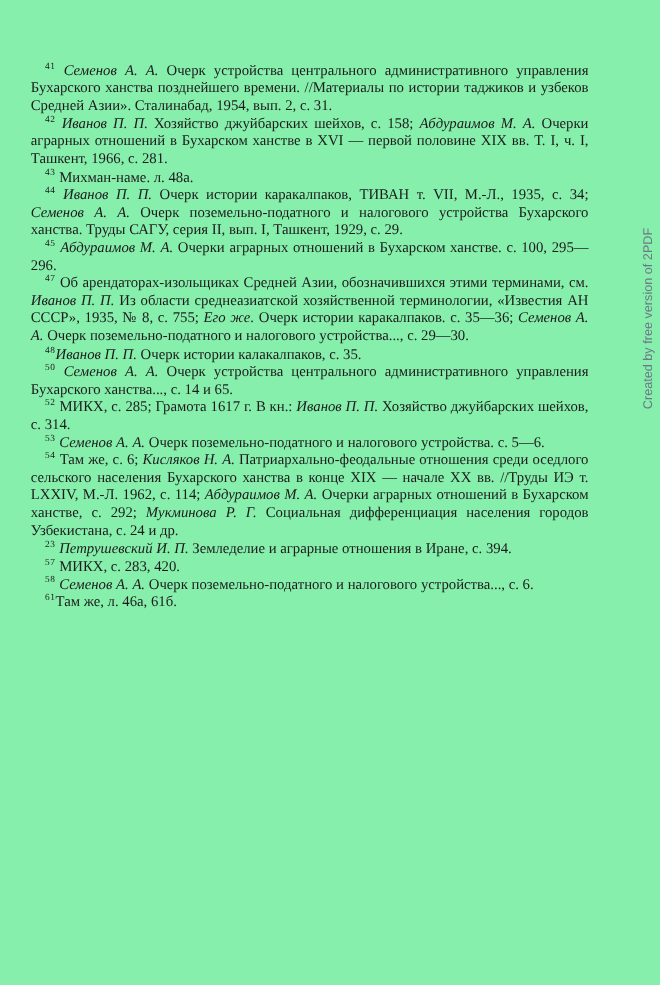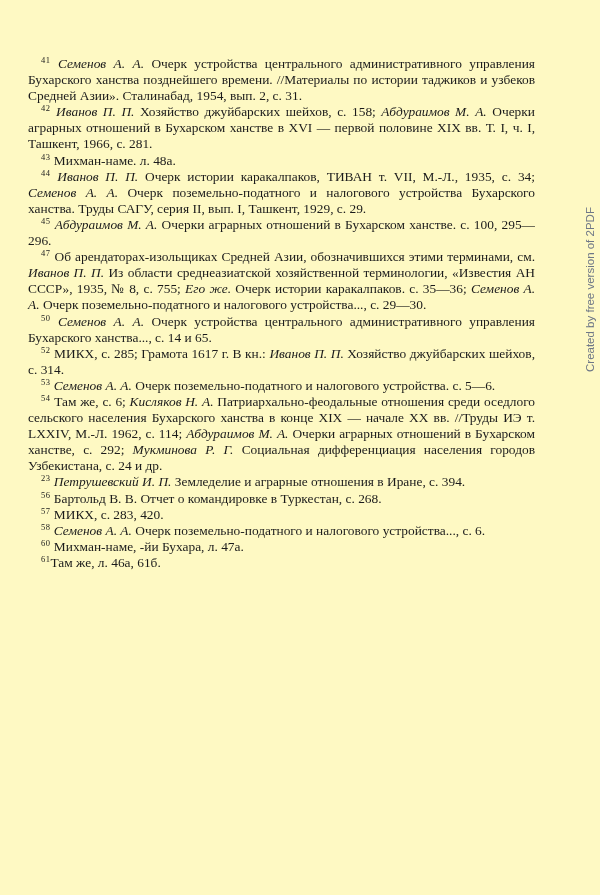--- a/index.html
+++ b/index.html
@@ -48,33 +48,32 @@
     font-family: "Liberation Sans", sans-serif;
     font-size: 11.5px;
     line-height: 13px;
     white-space: nowrap;
     color: #6e7787;
   }
 </style>
 </head>
 <body>
 
-<div class="page" style="background: #fef9c3; color: rgb(27, 27, 27);">
+<div class="page" style="background: #86efac; color: rgb(27, 27, 27);">
   <div class="footnotes" id="footnotes">
       <p class="footnote"><sup>41</sup><em> Семенов А. А.</em><span> Очерк устройства центрального административного управления Бухарского ханства позднейшего времени. //Материалы по истории таджиков и узбеков Средней Азии». Сталинабад, 1954, вып. 2, с. 31.</span></p>
       <p class="footnote"><sup>42</sup><em> Иванов П. П.</em><span> Хозяйство джуйбарских шейхов, с. 158; </span><em>Абдураимов М. А.</em><span> Очерки аграрных отношений в Бухарском ханстве в XVI — первой половине XIX вв. Т. I, ч. I, Ташкент, 1966, с. 281.</span></p>
       <p class="footnote"><sup>43</sup><span> Михман-наме. л. 48а.</span></p>
       <p class="footnote"><sup>44</sup><em> Иванов П. П.</em><span> Очерк истории каракалпаков, ТИВАН т. VII, М.-Л., 1935, с. 34; </span><em>Семенов А. А.</em><span> Очерк поземельно-податного и налогового устройства Бухарского ханства. Труды САГУ, серия II, вып. I, Ташкент, 1929, с. 29.</span></p>
       <p class="footnote"><sup>45</sup><em> Абдураимов М. А.</em><span> Очерки аграрных отношений в Бухарском ханстве. с. 100, 295—296.</span></p>
       <p class="footnote"><sup>47</sup><span> Об арендаторах-изольщиках Средней Азии, обозначившихся этими терминами, см. </span><em>Иванов П. П.</em><span> Из области среднеазиатской хозяйственной терминологии, «Известия АН СССР», 1935, № 8, с. 755; </span><em>Его же.</em><span> Очерк истории каракалпаков. с. 35—36; </span><em>Семенов А. А.</em><span> Очерк поземельно-податного и налогового устройства..., с. 29—30.</span></p>
+      <p class="footnote"><sup>48</sup><em>Иванов П. П.</em><span> Очерк истории калакалпаков, с. 35.</span></p>
       <p class="footnote"><sup>50</sup><em> Семенов А. А.</em><span> Очерк устройства центрального административного управления Бухарского ханства..., с. 14 и 65.</span></p>
       <p class="footnote"><sup>52</sup><span> МИКХ, с. 285; Грамота 1617 г. В кн.: </span><em>Иванов П. П.</em><span> Хозяйство джуйбарских шейхов, с. 314.</span></p>
       <p class="footnote"><sup>53</sup><em> Семенов А. А.</em><span> Очерк поземельно-податного и налогового устройства. с. 5—6.</span></p>
       <p class="footnote"><sup>54</sup><span> Там же, с. 6; </span><em>Кисляков Н. А.</em><span> Патриархально-феодальные отношения среди оседлого сельского населения Бухарского ханства в конце XIX — начале XX вв. //Труды ИЭ т. LXXIV, М.-Л. 1962, с. 114; </span><em>Абдураимов М. А.</em><span> Очерки аграрных отношений в Бухарском ханстве, с. 292; </span><em>Мукминова Р. Г.</em><span> Социальная дифференциация населения городов Узбекистана, с. 24 и др.</span></p>
       <p class="footnote"><sup>23</sup><em> Петрушевский И. П.</em><span> Земледелие и аграрные отношения в Иране, с. 394.</span></p>
-      <p class="footnote"><sup>56</sup><span> Бартольд В. В. Отчет о командировке в Туркестан, с. 268.</span></p>
       <p class="footnote"><sup>57</sup><span> МИКХ, с. 283, 420.</span></p>
       <p class="footnote"><sup>58</sup><em> Семенов А. А.</em><span> Очерк поземельно-податного и налогового устройства..., с. 6.</span></p>
-      <p class="footnote"><sup>60</sup><span> Михман-наме, -йи Бухара, л. 47а.</span></p>
       <p class="footnote"><sup>61</sup><span>Там же, л. 46а, 61б.</span></p>
     </div>
   <div class="watermark" style="color: rgb(110, 119, 135);">Created by free version of 2PDF</div>
 </div>
 
 </body></html>

